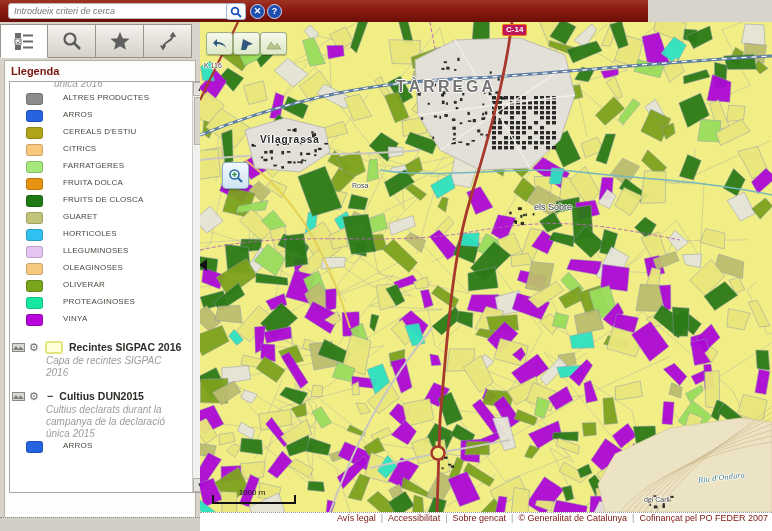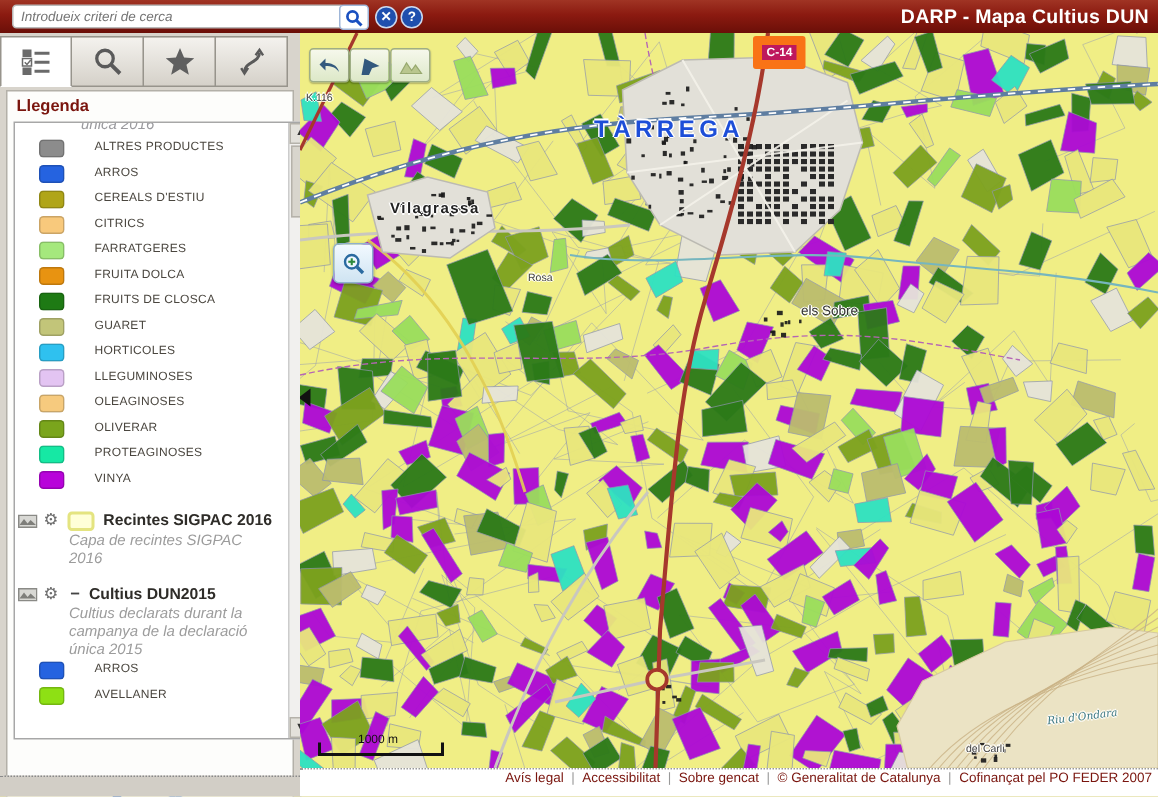--- a/index.html
+++ b/index.html
@@ -1,20 +1,20 @@
 <!DOCTYPE html>
 <html><head>
 <meta charset="utf-8">
 <style>
   html,body{margin:0;padding:0;}
   body{width:772px;height:531px;font-family:"Liberation Sans",sans-serif;background:#d8d4cc;position:relative;overflow:hidden;}
   #app{position:absolute;inset:0;width:772px;height:531px;}
 
   
-  #header{position:absolute;left:0;top:0;width:772px;height:22px;
+  #header{position:absolute;left:0;top:0;width:648px;height:22px;
     background:linear-gradient(#a03424 0%,#8b1a10 45%,#6b0f08 100%);}
   #search-input{position:absolute;left:8px;top:3px;width:210px;height:14px;border:1px solid #b9b9b9;
     border-radius:3px;font:italic 9px "Liberation Sans",sans-serif;color:#555;padding:0 5px;outline:none;}
   .hbtn{position:absolute;top:3px;width:18px;height:15px;background:#fff;border:1px solid #9fb6d8;border-radius:3px;
     display:flex;align-items:center;justify-content:center;cursor:pointer;}
   .hcirc{position:absolute;top:4px;width:13px;height:13px;border-radius:50%;background:#1f4fae;border:1px solid #cdd9ee;
     color:#fff;font:bold 9px "Liberation Sans",sans-serif;display:flex;align-items:center;justify-content:center;cursor:pointer;line-height:1;}
   #app-title{position:absolute;right:6px;top:3px;color:#fff;font:bold 13px "Liberation Sans",sans-serif;letter-spacing:.2px;}
 
   
@@ -47,26 +47,26 @@
     display:flex;align-items:center;justify-content:center;font-size:6px;color:#333;cursor:pointer;}
   #sthumb{position:absolute;left:1px;top:15px;width:11px;height:46px;background:#d8d5cd;border:1px solid #b5b2aa;}
   #panel-tools{position:absolute;left:0;bottom:4px;width:100%;display:flex;justify-content:center;gap:16px;}
   #sidebar-foot{position:absolute;left:0;bottom:0;width:200px;height:13px;border-top:1px dotted #8a8a8a;background:#d2cec6;}
 
   
   #map{position:absolute;left:200px;top:22px;width:572px;height:490px;overflow:hidden;background:#f0ee85;cursor:crosshair;}
   #mapsvg{position:absolute;left:0;top:0;}
   .maplabel{position:absolute;white-space:nowrap;pointer-events:none;
     text-shadow:-1px 0 #fff,1px 0 #fff,0 -1px #fff,0 1px #fff;}
-  .lab-city{font:bold 16px "Liberation Sans",sans-serif;color:#1d4ed8;letter-spacing:3px;}
+  .lab-city{font:bold 16px "Liberation Sans",sans-serif;color:#737373;letter-spacing:3px;}
   .lab-town{font:bold 10px "Liberation Sans",sans-serif;color:#222;letter-spacing:1px;}
   .lab-small{font:9px "Liberation Sans",sans-serif;color:#333;}
   .lab-tiny{font:7px "Liberation Sans",sans-serif;color:#444;}
   .lab-water{font:italic 7px "DejaVu Serif",serif;color:#3d7a86;transform:rotate(-7deg);}
-  #roadsign{position:absolute;background:#be185d;color:#fff;border:6px solid #f97316;border-radius:2px;
+  #roadsign{position:absolute;background:#be185d;color:#fff;border:1px solid #f97316;border-radius:2px;
     font:bold 8px "Liberation Sans",sans-serif;padding:0 3px;line-height:10px;pointer-events:none;}
   .mapbtn{position:absolute;width:25px;height:21px;border:1px solid #9fae86;border-radius:3px;
     background:linear-gradient(#f6f8ec,#dde8c8);display:flex;align-items:center;justify-content:center;cursor:pointer;
     box-shadow:0 1px 1px rgba(0,0,0,.25);}
   #zoombox-btn{position:absolute;left:22px;top:140px;width:25px;height:25px;border:1px solid #8fb0cc;border-radius:4px;
     background:linear-gradient(#f2f9ff,#cfe4f2);display:flex;align-items:center;justify-content:center;cursor:pointer;
     box-shadow:0 1px 2px rgba(0,0,0,.3);}
   #collapse-handle{position:absolute;left:-1px;top:234px;width:10px;height:18px;display:flex;align-items:center;cursor:pointer;}
   #collapse-handle .tri{width:0;height:0;border-top:6px solid transparent;border-bottom:6px solid transparent;border-right:8px solid #111;}
   #scalebar{position:absolute;left:12px;top:468px;width:80px;height:14px;pointer-events:none;}
@@ -91,21 +91,20 @@
         <circle cx="5" cy="5" r="3.4" fill="none" stroke="#1a50c0" stroke-width="1.8"></circle>
         <line x1="7.6" y1="7.6" x2="11" y2="11" stroke="#1a50c0" stroke-width="2"></line>
       </svg>
     </div>
     <div class="hcirc" style="left:250px">
       <span>✕</span>
     </div>
     <div class="hcirc" style="left:267px">
       <span>?</span>
     </div>
-    <div id="app-title">DARP - Mapa Cultius DUN</div>
   </div>
 
   <div id="sidebar">
     <div id="tabbar">
       <div class="tab active">
         <svg width="20" height="18" viewBox="0 0 20 18">
           <rect x="1" y="1" width="6" height="5" fill="#6a6a6a"></rect>
             <line x1="9" y1="3.5" x2="19" y2="3.5" stroke="#6a6a6a" stroke-width="2"></line>
           <rect x="1" y="7" width="6" height="5" fill="#fff" stroke="#6a6a6a"></rect>
             <path d="M2.5 9.5 l1.5 1.5 2.5-3" stroke="#6a6a6a" fill="none"></path>
@@ -220,24 +219,20 @@
             <span class="gear">⚙</span>
             <span class="minus">−</span>
             <span class="ltitle">Cultius DUN2015</span>
           </div>
           <div class="laysub">Cultius declarats durant la campanya de la declaració única 2015</div>
 
           <div id="legend2015-rows">
               <div class="lrow">
                 <span class="swatch" style="background: rgb(37, 99, 224);"></span>
                 <span class="lbl">ARROS</span>
-              </div>
-              <div class="lrow">
-                <span class="swatch" style="background: rgb(142, 224, 20);"></span>
-                <span class="lbl">AVELLANER</span>
               </div>
               <div class="lrow"></div>
             </div>
         </div>
 
         <div id="vscroll">
           <div class="sbtn" style="top:0">▲</div>
           <div id="sthumb"></div>
           <div class="sbtn" style="bottom:0">▼</div>
         </div>

